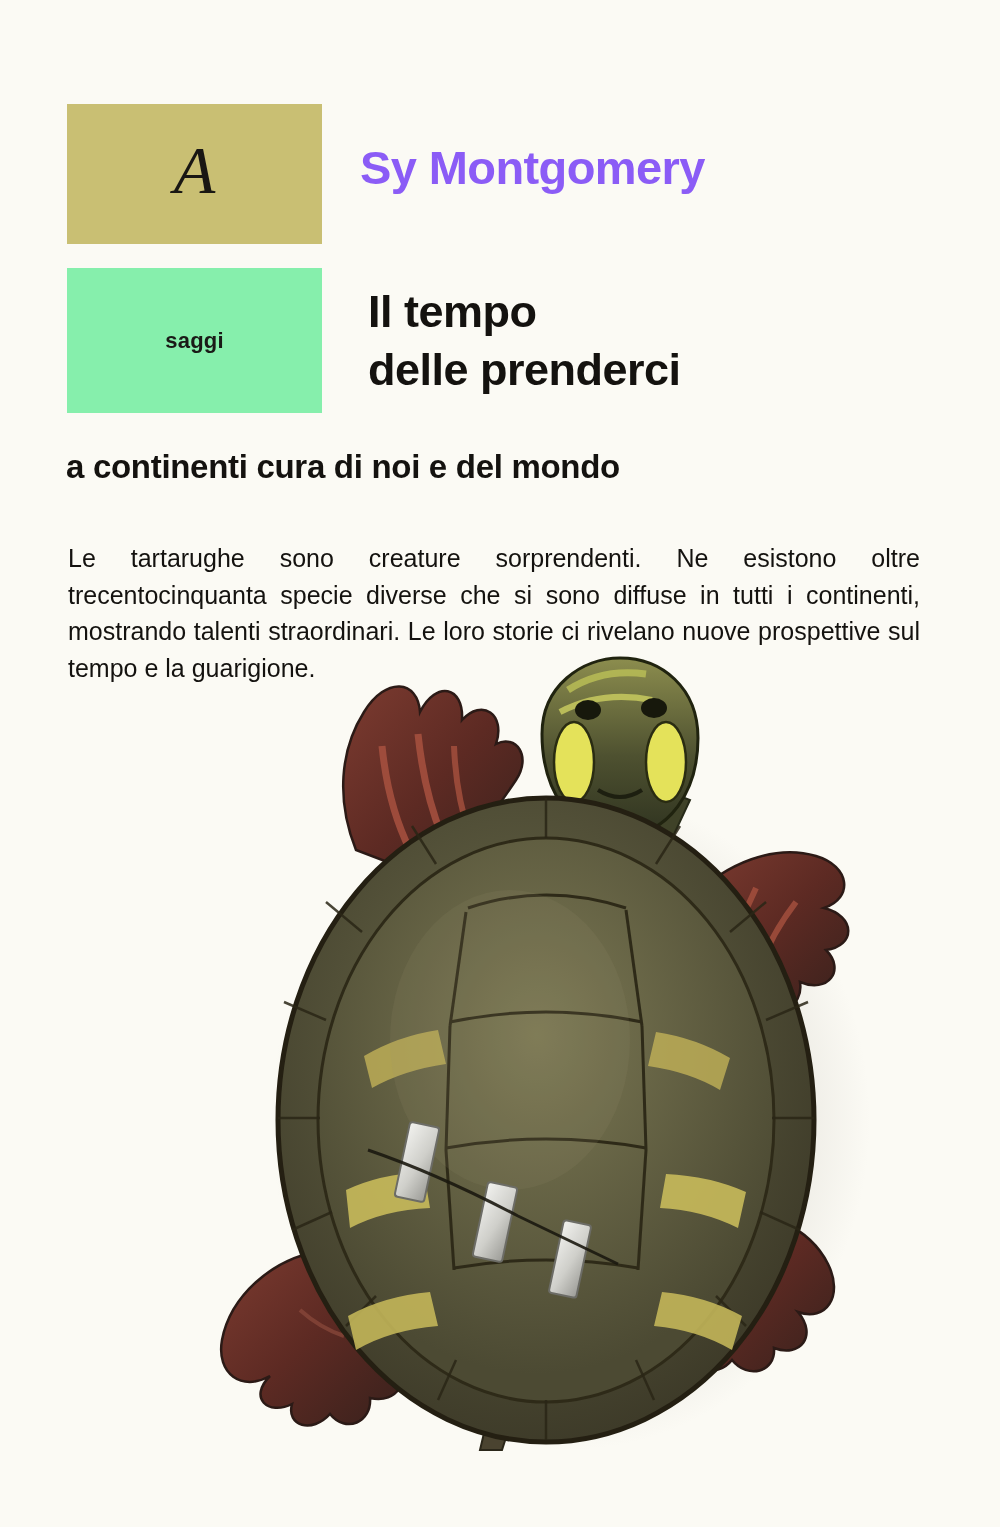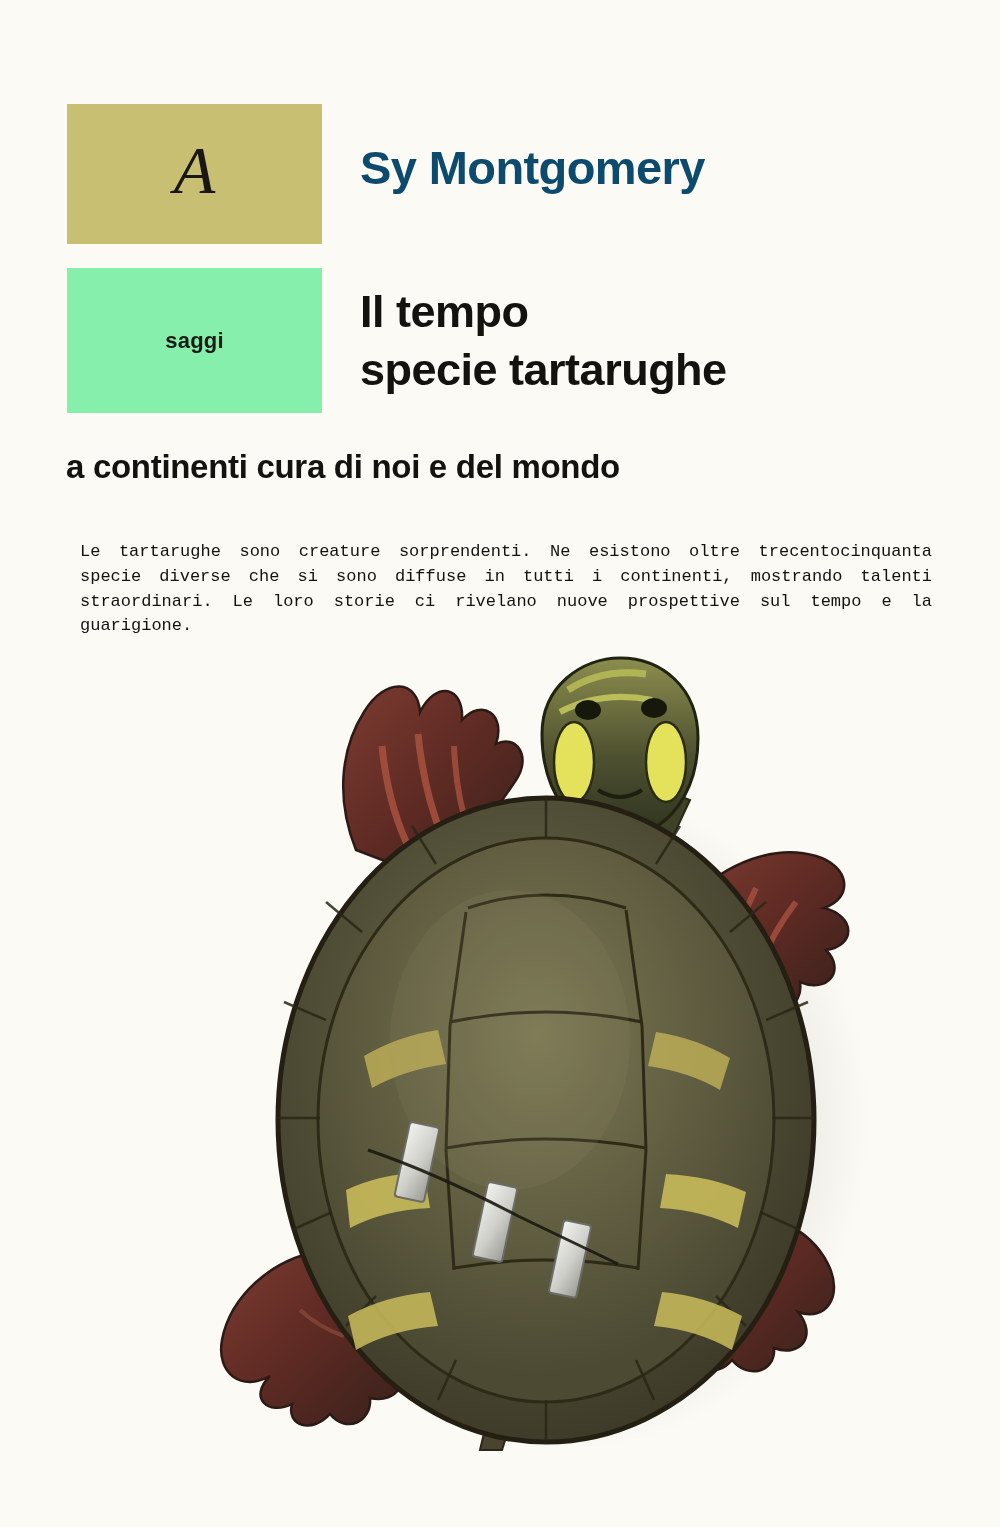--- a/index.html
+++ b/index.html
@@ -56,57 +56,57 @@
     color: #1a1a17;
     letter-spacing: 0.2px;
   }
 
   .author {
     position: absolute;
     left: 360px;
     top: 143px;
     font-size: 47px;
     font-weight: bold;
-    color: #0c4a6e;
+    color: #8b5cf6;
     letter-spacing: -0.6px;
     line-height: 1.05;
   }
 
   .title {
     position: absolute;
     left: 360px;
     top: 283px;
     font-size: 45px;
     font-weight: bold;
     color: #14120f;
     letter-spacing: -0.5px;
     line-height: 1.28;
   }
-  .title .line { display: block; }
+  .title .line { display: block; margin-left: 8px; }
 
   .subtitle {
     position: absolute;
     left: 66px;
     top: 445px;
     width: 740px;
     font-size: 33px;
     font-weight: bold;
     color: #14120f;
     line-height: 1.33;
     letter-spacing: -0.3px;
   }
   .subtitle .line { display: block; }
 
   .blurb {
     position: absolute;
-    left: 80px;
+    left: 68px;
     top: 540px;
     width: 852px;
-    font-family: Liberation Mono, monospace;
-    font-size: 17px;
+    font-family: Liberation Sans, sans-serif;
+    font-size: 25px;
     line-height: 1.46;
     color: #14120f;
     text-align: justify;
   }
 
   
   .publisher {
     position: absolute;
     right: 70px;
     bottom: 58px;
@@ -137,21 +137,21 @@
   </div>
 
   <div class="series-badge">
     <span class="series-label">saggi</span>
   </div>
 
   <div class="author">Sy Montgomery</div>
 
   <div class="title">
     <span class="line">Il tempo</span>
-    <span class="line">specie tartarughe</span>
+    <span class="line">delle prenderci</span>
   </div>
 
   <div class="subtitle">
     <span class="line">a continenti cura di noi e del mondo</span>
   </div>
 
   <div class="blurb">Le tartarughe sono creature sorprendenti. Ne esistono oltre trecentocinquanta specie diverse che si sono diffuse in tutti i continenti, mostrando talenti straordinari. Le loro storie ci rivelano nuove prospettive sul tempo e la guarigione.</div>
 
   <div class="illustration">
     <svg viewBox="0 0 760 820" xmlns="http://www.w3.org/2000/svg">

